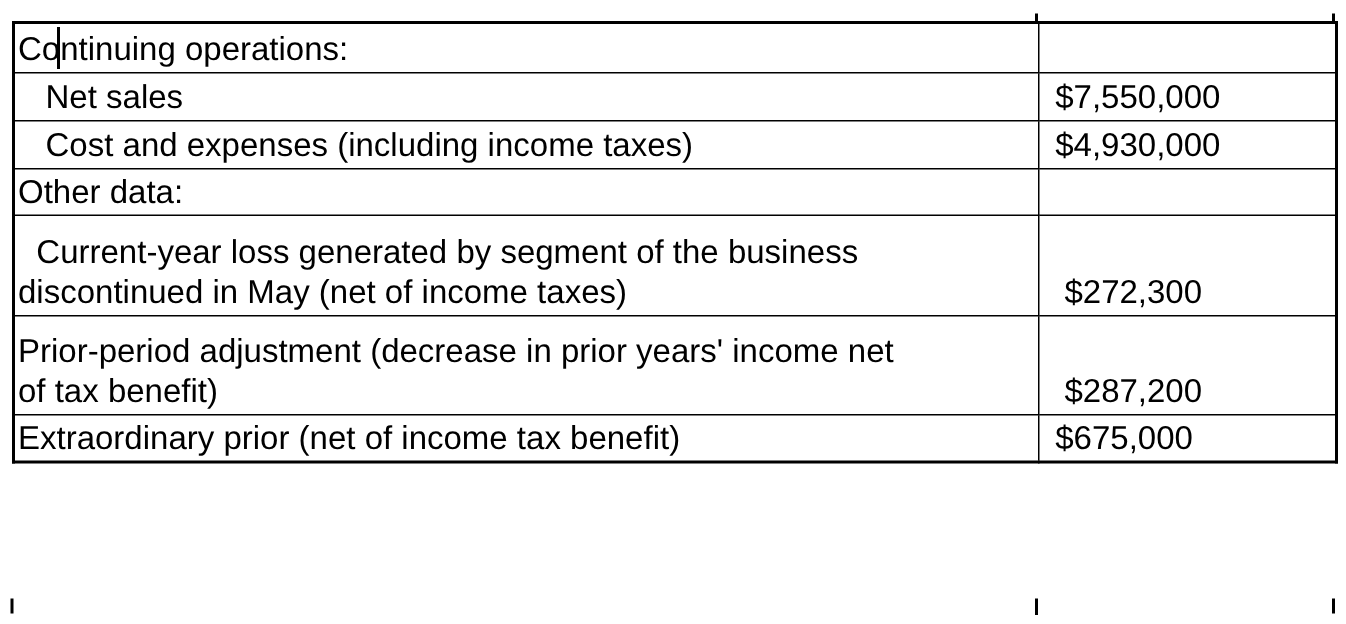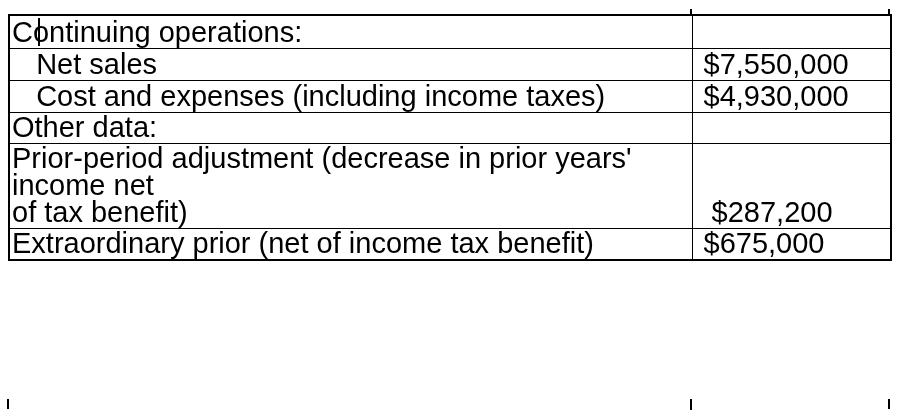--- a/index.html
+++ b/index.html
@@ -22,21 +22,21 @@
     width: 882px;
     border-collapse: collapse;
     table-layout: fixed;
     border: 2px solid #000000;
   }
   col.c-label { width: 683px; }
   col.c-value { width: 199px; }
   td {
     border: 1.5px solid #000000;
     color: #000000;
-    font-size: 29px;
+    font-size: 22px;
     line-height: 27px;
     vertical-align: bottom;
     padding: 1px 2px 2px 2px;
     white-space: pre-wrap;
     overflow: hidden;
   }
   td.value-cell { padding-left: 11px; }
   
   .caret {
     position: absolute;
@@ -78,20 +78,25 @@
         <td class="value-cell">$7,550,000</td>
       </tr>
       <tr style="height:32px">
         <td class="label-cell">   Cost and expenses (including income taxes)</td>
         <td class="value-cell">$4,930,000</td>
       </tr>
       <tr style="height:31px">
         <td class="label-cell">Other data:</td>
         <td class="value-cell"></td>
       </tr>
+      <tr style="height:67px">
+        <td class="label-cell">  Current-year loss generated by segment of the business
+discontinued in May (net of income taxes)</td>
+        <td class="value-cell"> $272,300</td>
+      </tr>
       <tr style="height:66px">
         <td class="label-cell">Prior-period adjustment (decrease in prior years' income net
 of tax benefit)</td>
         <td class="value-cell"> $287,200</td>
       </tr>
       <tr style="height:32px">
         <td class="label-cell">Extraordinary prior (net of income tax benefit)</td>
         <td class="value-cell">$675,000</td>
       </tr>
     </tbody>

